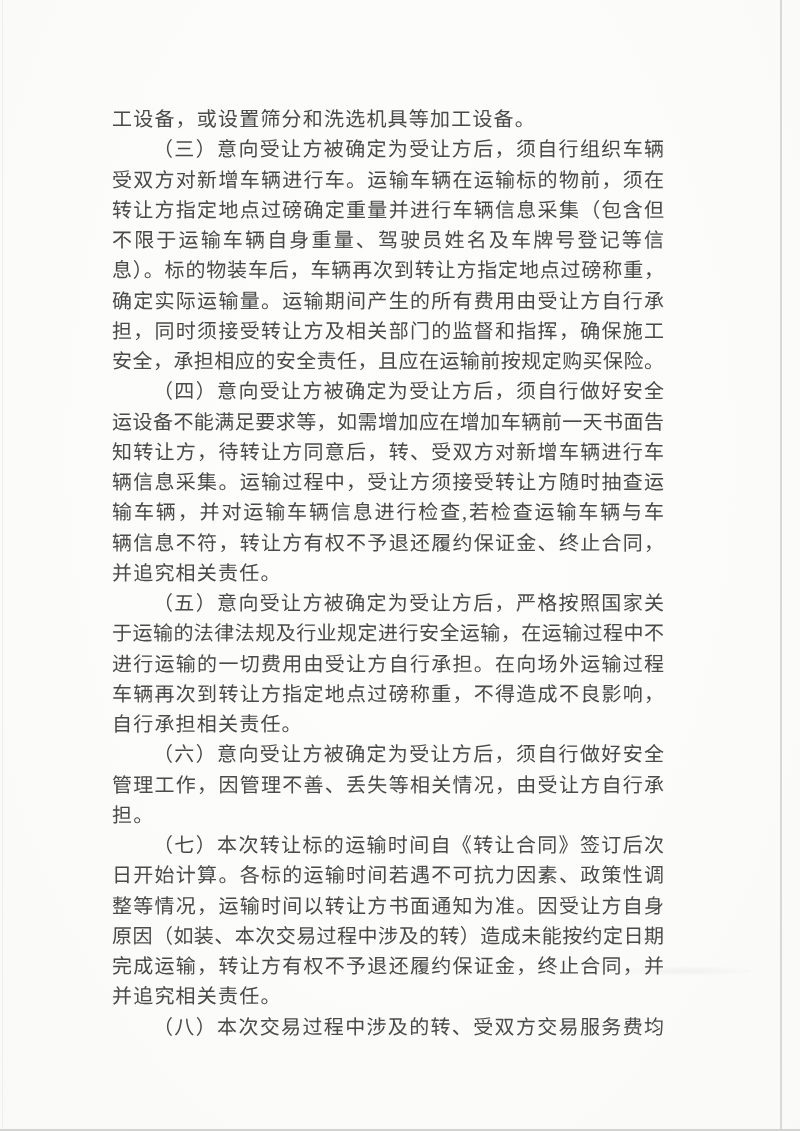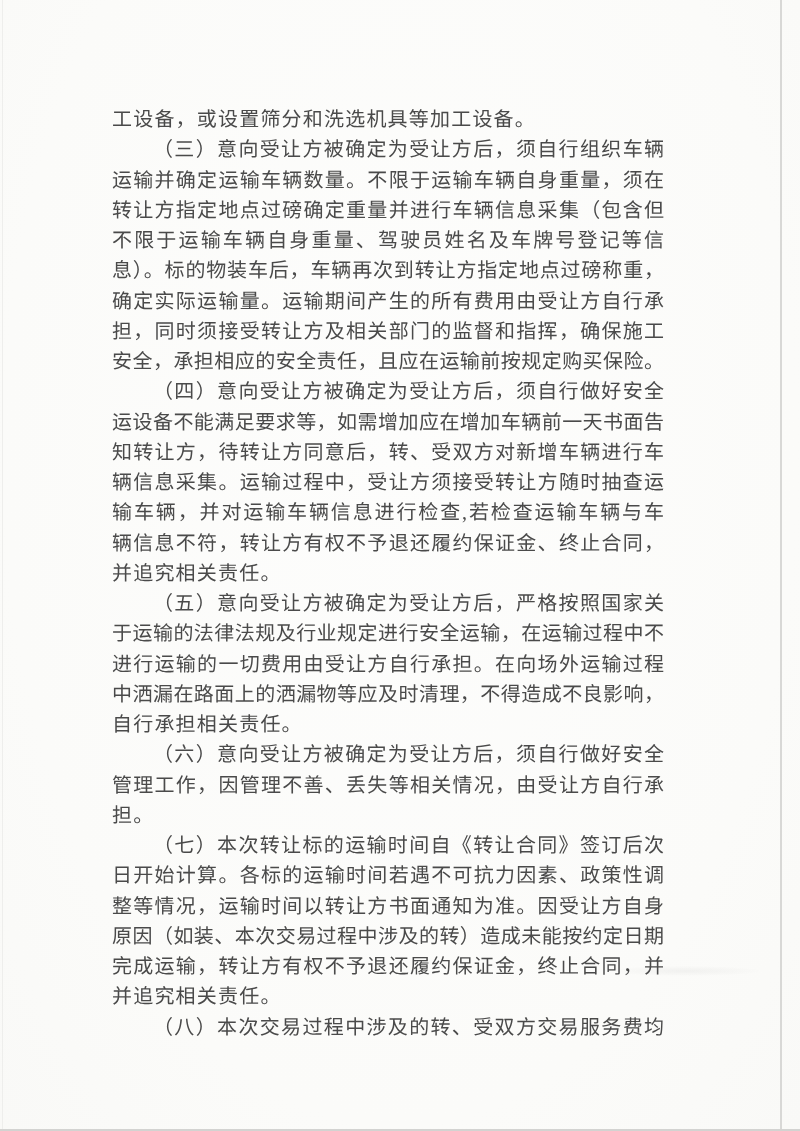--- a/index.html
+++ b/index.html
@@ -73,38 +73,38 @@
     background: radial-gradient(ellipse, rgba(110,110,110,0.07) 0%, rgba(110,110,110,0) 75%);
   }
 </style>
 </head>
 <body>
 
 <div class="page">
   <div class="text-block">
     <div class="ln short">工设备，或设置筛分和洗选机具等加工设备。</div>
     <div class="ln ind">（三）意向受让方被确定为受让方后，须自行组织车辆</div>
-    <div class="ln">运输并确定运输车辆数量。不限于运输车辆自身重量，须在</div>
+    <div class="ln">受双方对新增车辆进行车。运输车辆在运输标的物前，须在</div>
     <div class="ln">转让方指定地点过磅确定重量并进行车辆信息采集（包含但</div>
     <div class="ln">不限于运输车辆自身重量、驾驶员姓名及车牌号登记等信</div>
     <div class="ln">息）。标的物装车后，车辆再次到转让方指定地点过磅称重，</div>
     <div class="ln">确定实际运输量。运输期间产生的所有费用由受让方自行承</div>
     <div class="ln">担，同时须接受转让方及相关部门的监督和指挥，确保施工</div>
     <div class="ln">安全，承担相应的安全责任，且应在运输前按规定购买保险。</div>
     <div class="ln ind">（四）意向受让方被确定为受让方后，须自行做好安全</div>
     <div class="ln">运设备不能满足要求等，如需增加应在增加车辆前一天书面告</div>
     <div class="ln">知转让方，待转让方同意后，转、受双方对新增车辆进行车</div>
     <div class="ln">辆信息采集。运输过程中，受让方须接受转让方随时抽查运</div>
     <div class="ln">输车辆，并对运输车辆信息进行检查,若检查运输车辆与车</div>
     <div class="ln">辆信息不符，转让方有权不予退还履约保证金、终止合同，</div>
     <div class="ln short">并追究相关责任。</div>
     <div class="ln ind">（五）意向受让方被确定为受让方后，严格按照国家关</div>
     <div class="ln">于运输的法律法规及行业规定进行安全运输，在运输过程中不</div>
     <div class="ln">进行运输的一切费用由受让方自行承担。在向场外运输过程</div>
-    <div class="ln">中洒漏在路面上的洒漏物等应及时清理，不得造成不良影响，</div>
+    <div class="ln">车辆再次到转让方指定地点过磅称重，不得造成不良影响，</div>
     <div class="ln short">自行承担相关责任。</div>
     <div class="ln ind">（六）意向受让方被确定为受让方后，须自行做好安全</div>
     <div class="ln">管理工作，因管理不善、丢失等相关情况，由受让方自行承</div>
     <div class="ln short">担。</div>
     <div class="ln ind">（七）本次转让标的运输时间自《转让合同》签订后次</div>
     <div class="ln">日开始计算。各标的运输时间若遇不可抗力因素、政策性调</div>
     <div class="ln">整等情况，运输时间以转让方书面通知为准。因受让方自身</div>
     <div class="ln">原因（如装、本次交易过程中涉及的转）造成未能按约定日期</div>
     <div class="ln">完成运输，转让方有权不予退还履约保证金，终止合同，并</div>
     <div class="ln short">并追究相关责任。</div>

